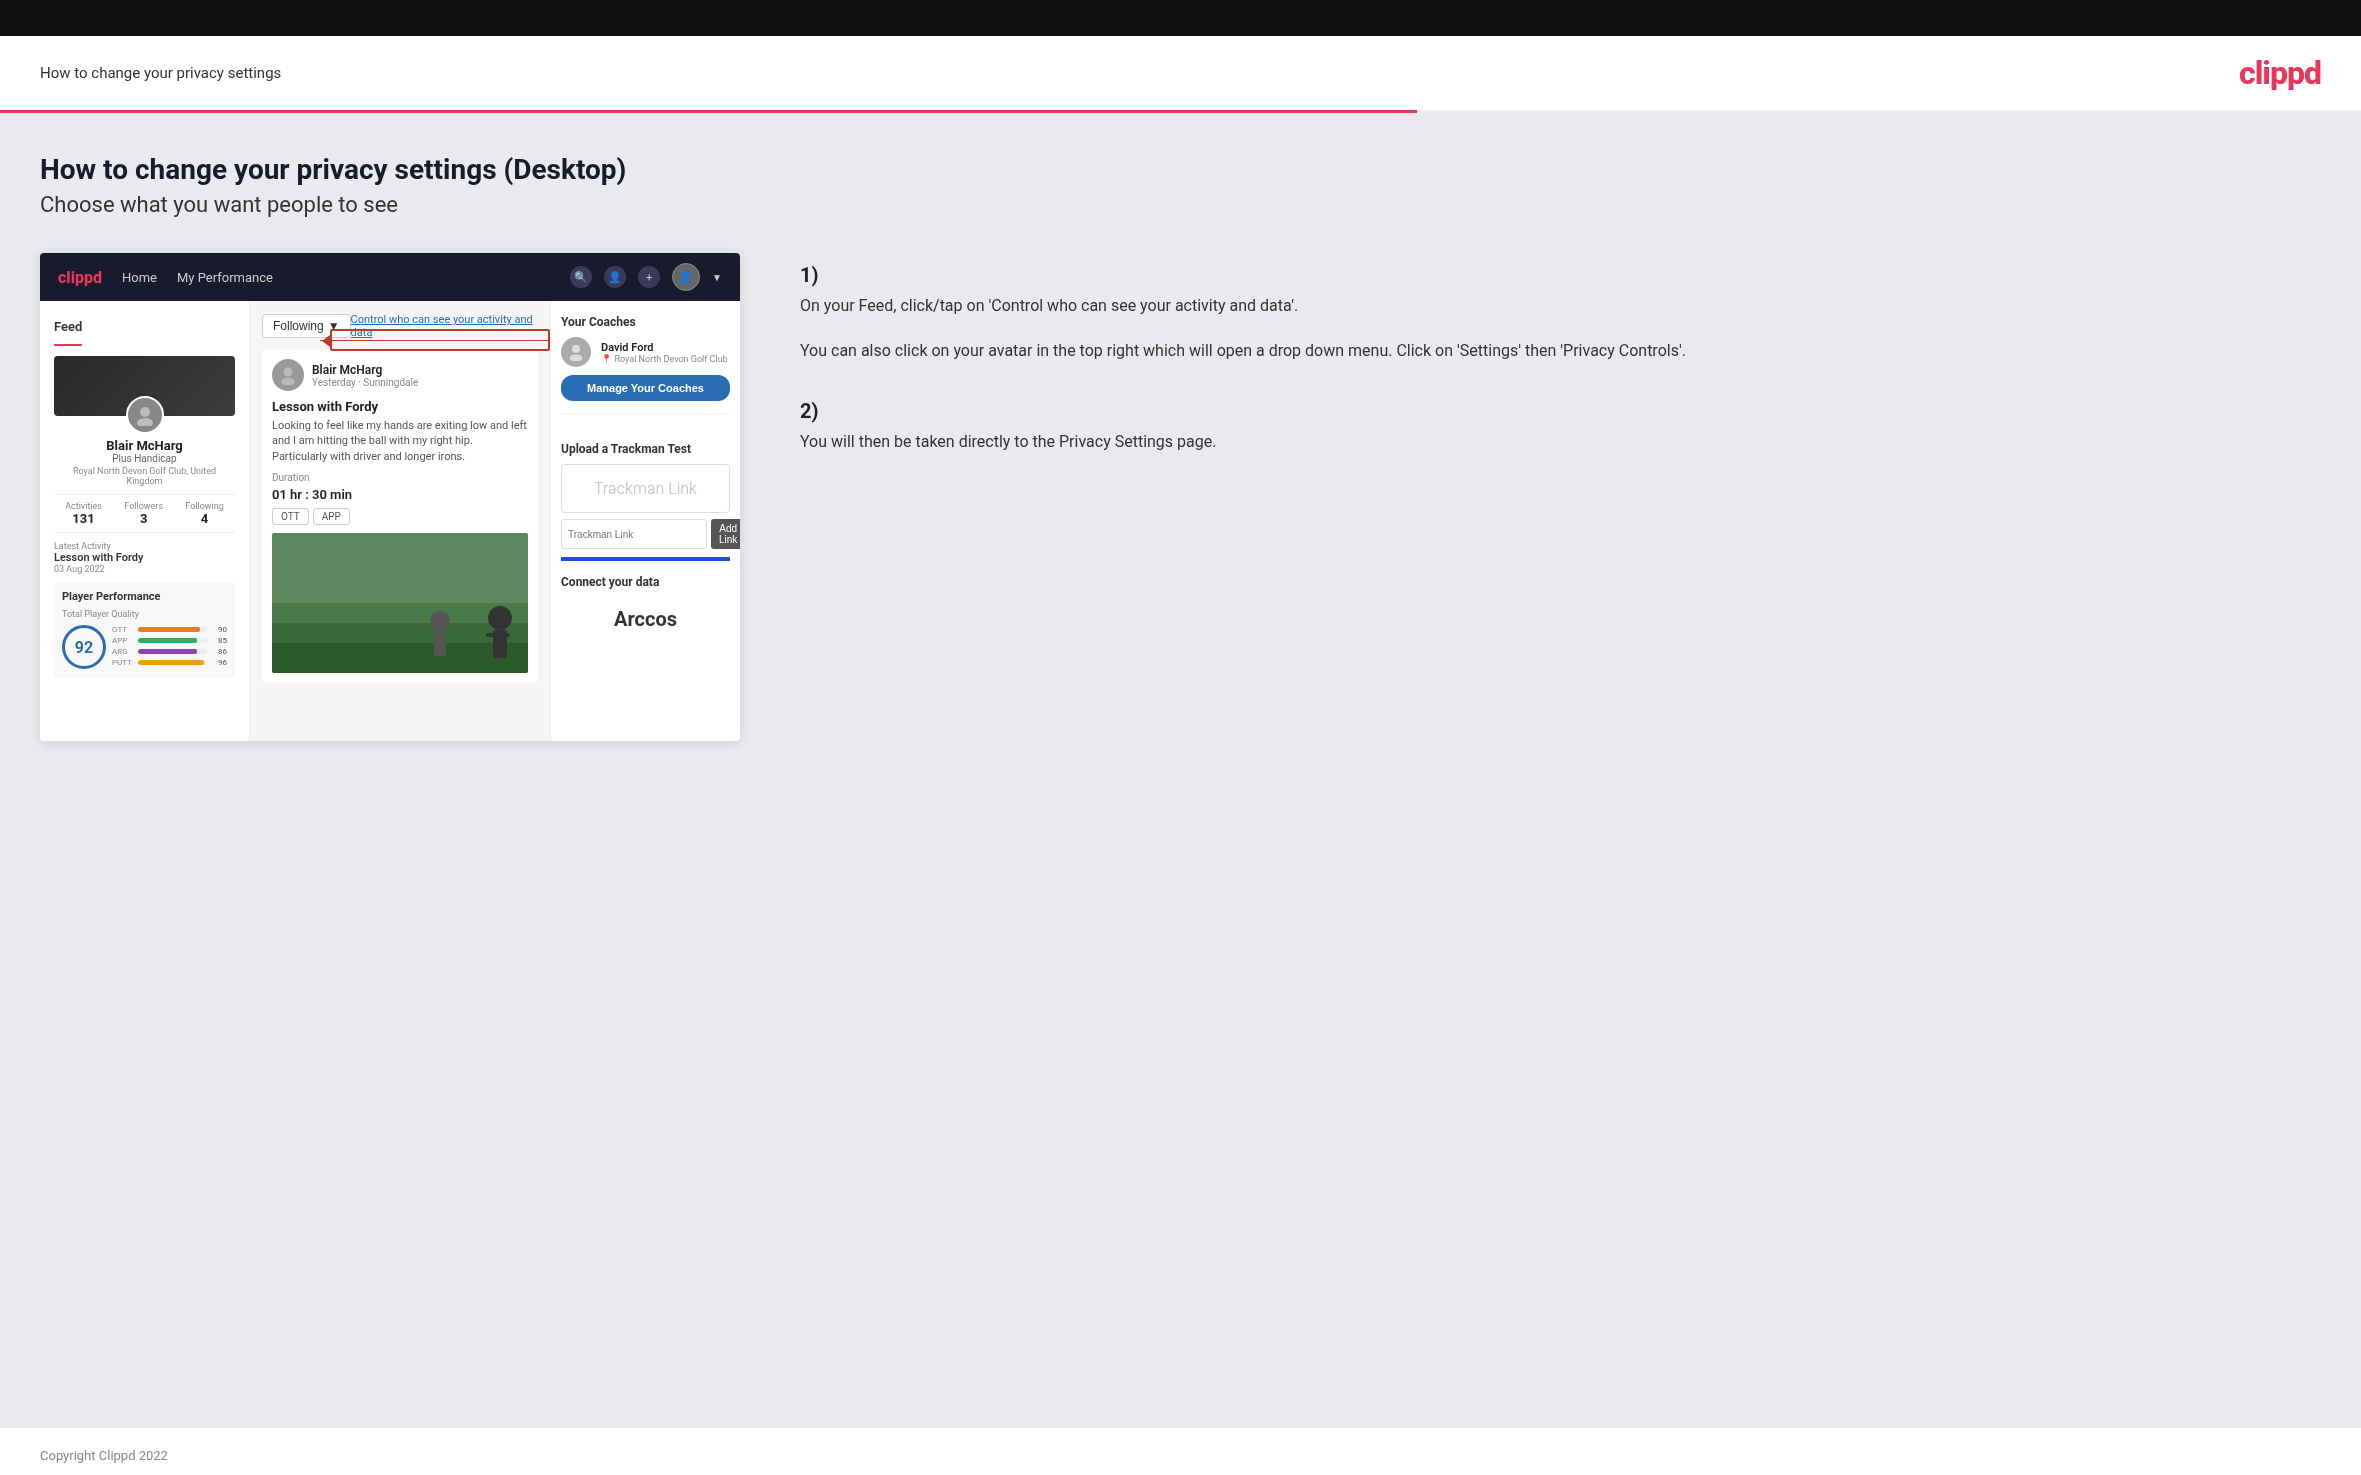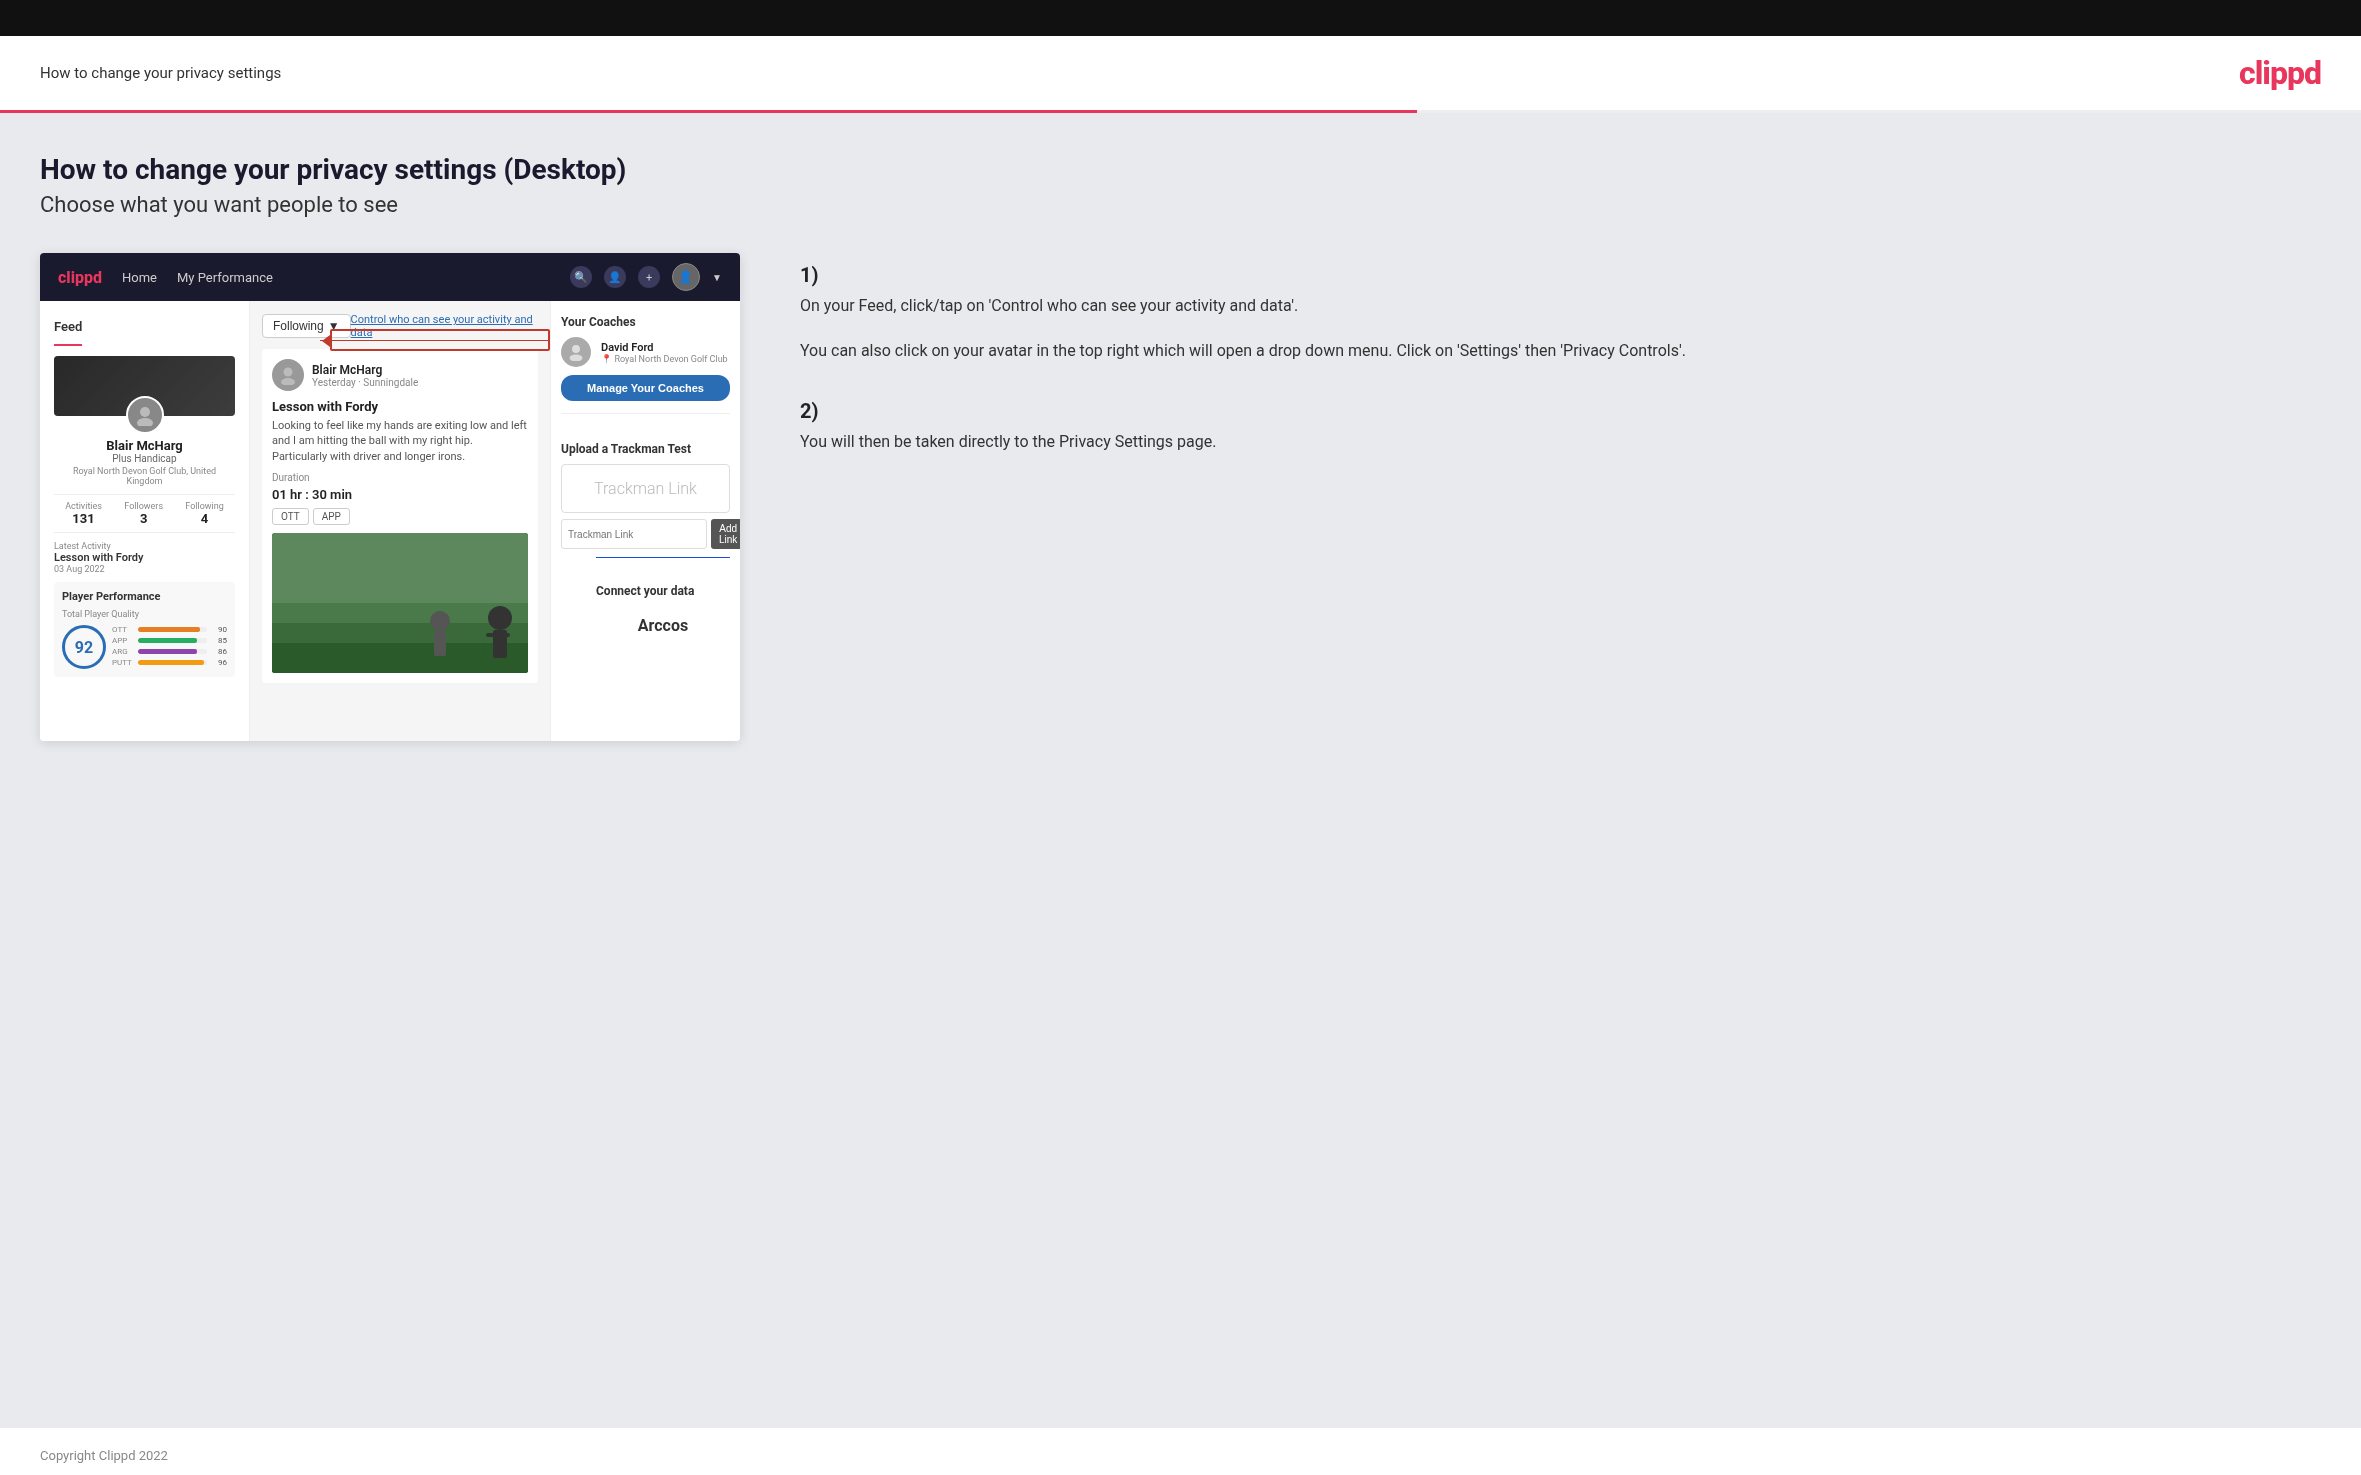--- a/index.html
+++ b/index.html
@@ -472,27 +472,26 @@
     .add-link-btn {
       background: #555;
       color: #fff;
       border: none;
       border-radius: 3px;
       padding: 4px 8px;
       font-size: 10px;
       cursor: pointer;
     }
     .connect-section {
-      border-top: 1px solid #1d4ed8;
-      padding-top: 22px;
-      margin-left: 35px;
+      border-top: 4px solid #1d4ed8;
+      padding-top: 10px;
     }
     .arccos-display {
       text-align: center;
-      font-size: 16px;
+      font-size: 20px;
       font-weight: 700;
       color: #333;
       padding: 10px 0;
     }
     
     .instructions {
       flex: 1;
       padding: 10px 0 0 20px;
     }
     .instruction-block {

